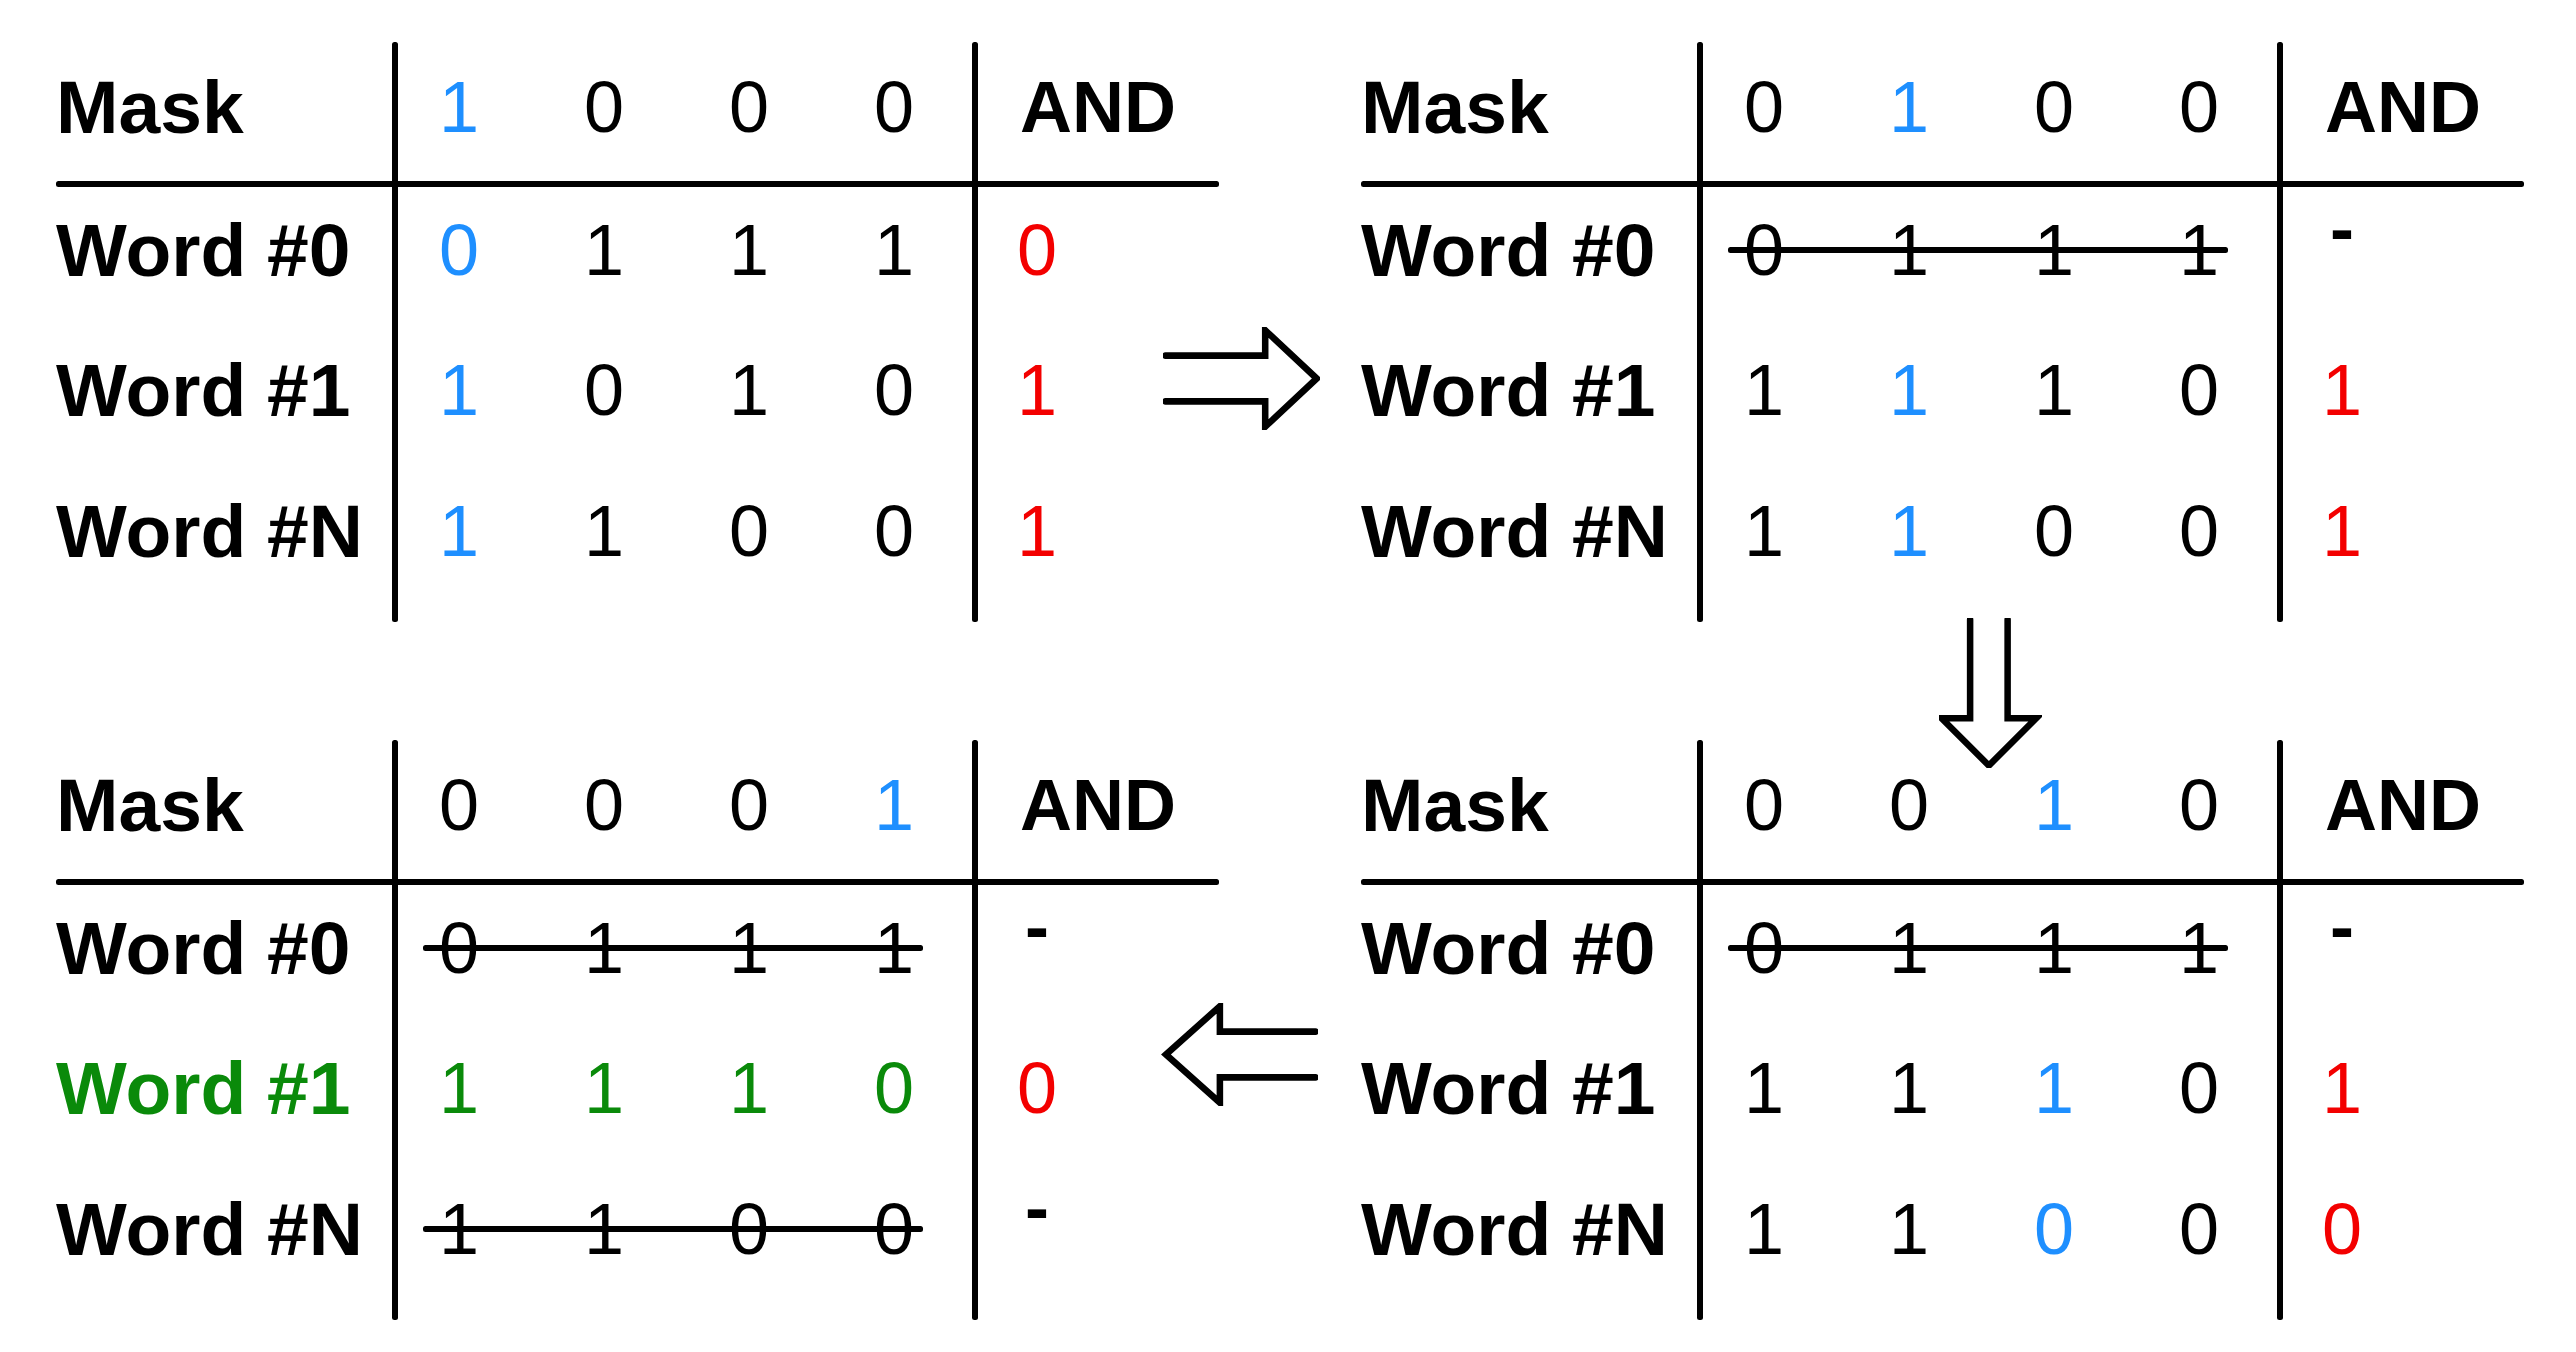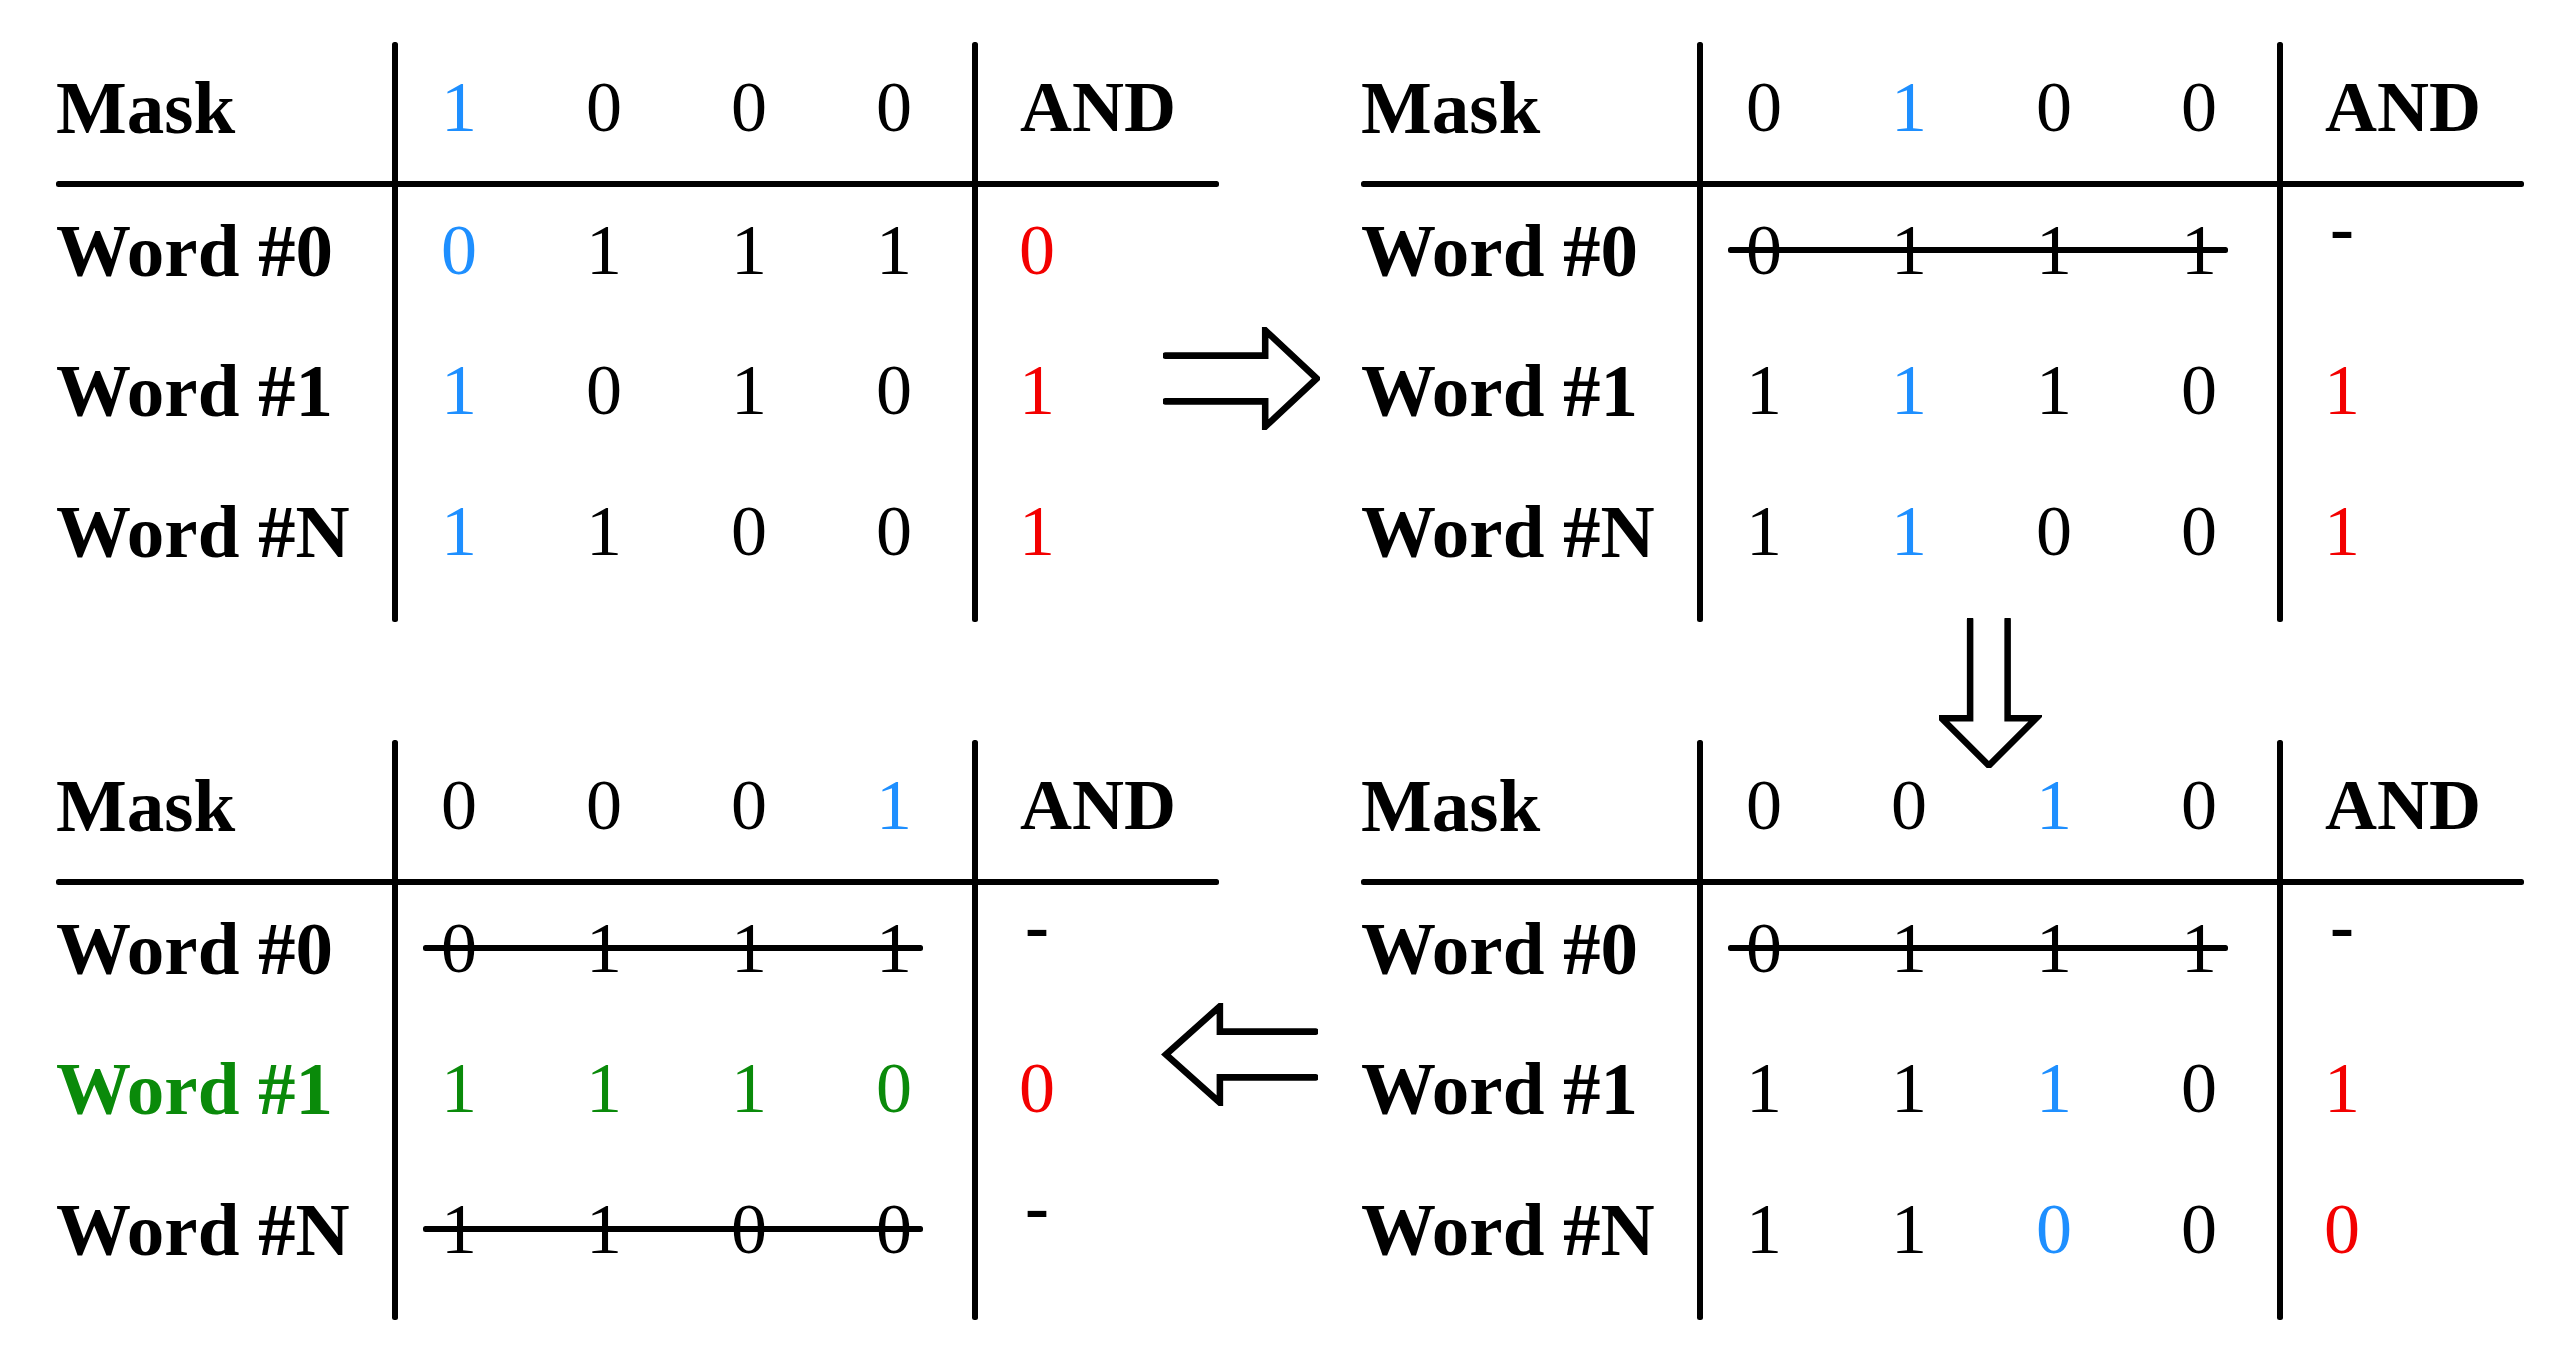--- a/index.html
+++ b/index.html
@@ -1,18 +1,18 @@
 <!DOCTYPE html>
 <html style="--highlight-blue: #1e8fff; --result-red: #f30000; --match-green: #0a8a0a; --ink-black: #000000;font-size:13px"><head>
 <meta charset="utf-8">
 <style>
   html,body{margin:0;padding:0;background:#fff;}
   .canvas{
     position:relative;width:2576px;height:1353px;background:#fff;overflow:hidden;
-    font-family:Liberation Serif, serif;color:var(--ink-black,#000);border-radius:13px;
+    font-family:Liberation Sans, sans-serif;color:var(--ink-black,#000);border-radius:13px;
   }
   
   .cam{position:absolute;width:1243px;height:664px;}
   .t-tl{left:0;top:0}
   .t-tr{left:1305px;top:0}
   .t-bl{left:0;top:698px}
   .t-br{left:1305px;top:698px}
   .vl{position:absolute;top:42px;height:580px;width:5.7px;background:var(--ink-black,#000);border-radius:2.5px;}
   .v1{left:392px}
   .v2{left:972px}

